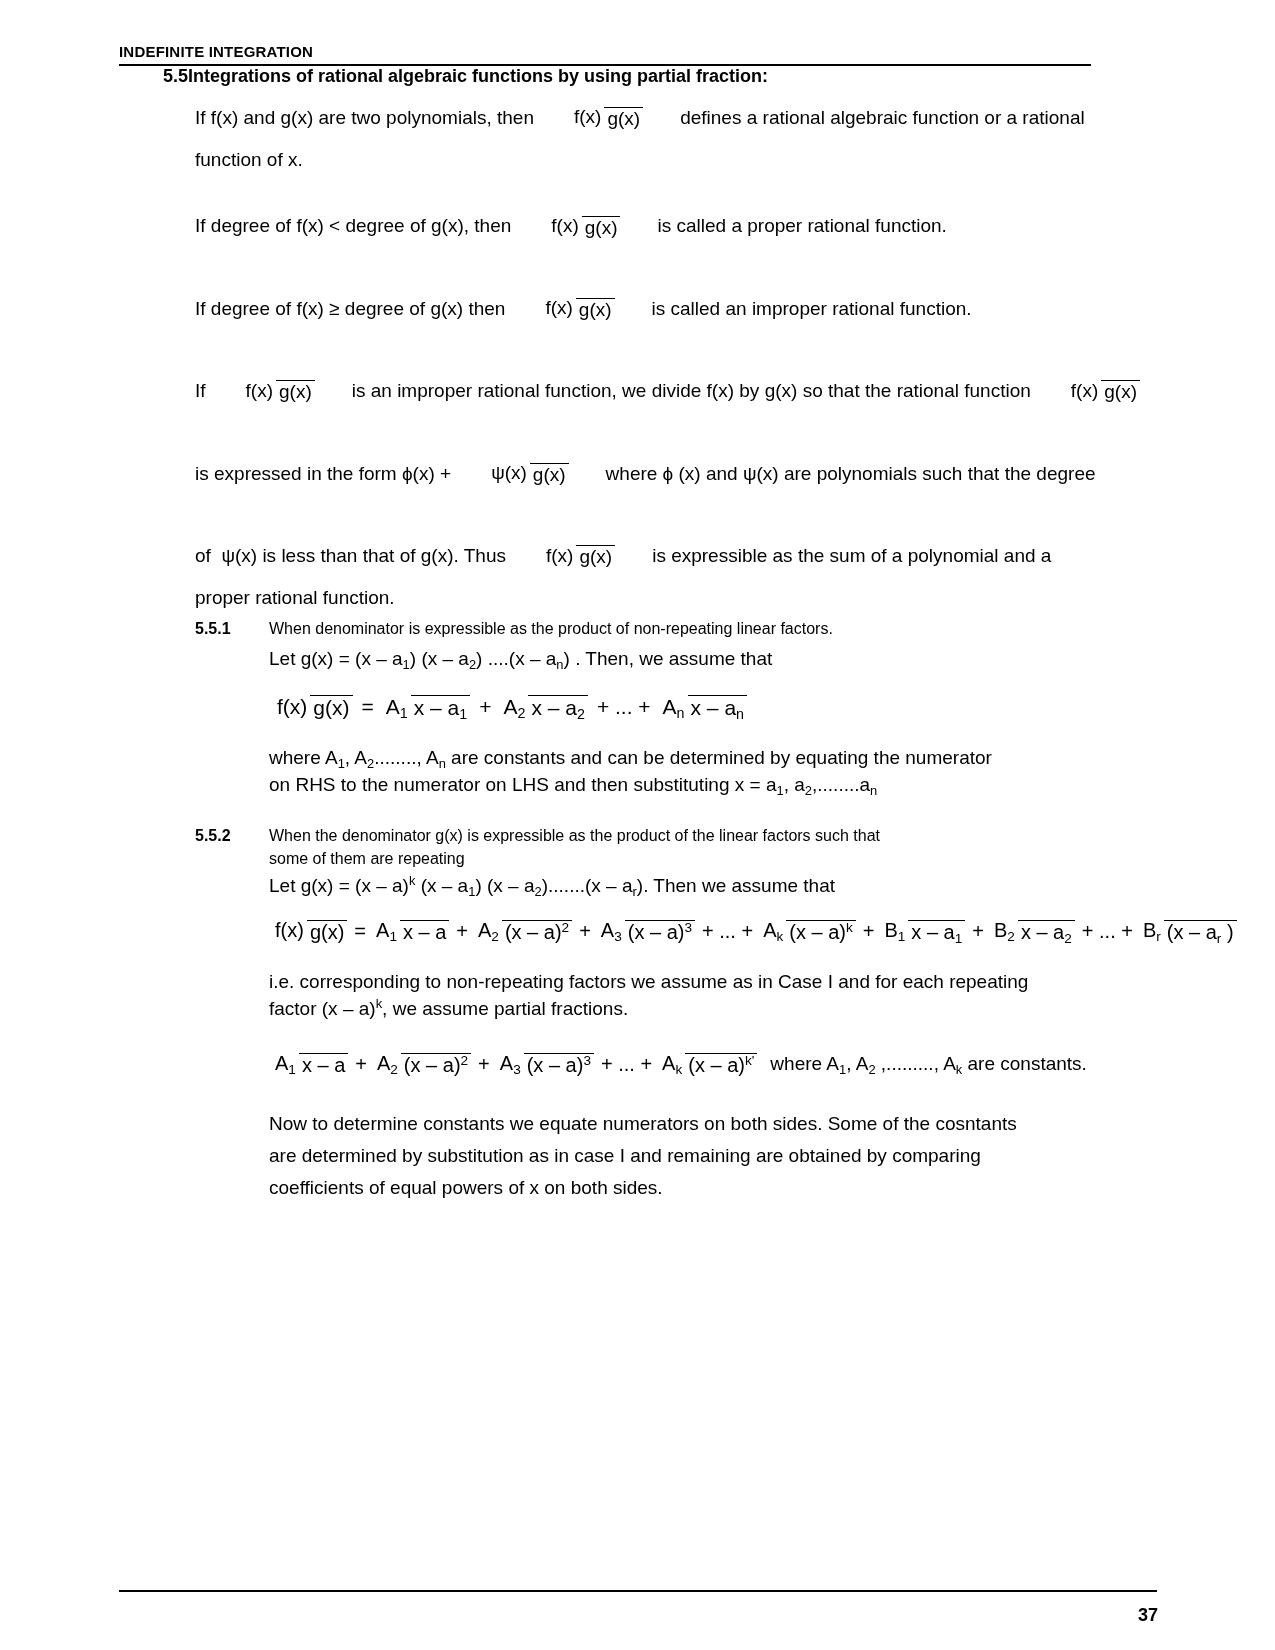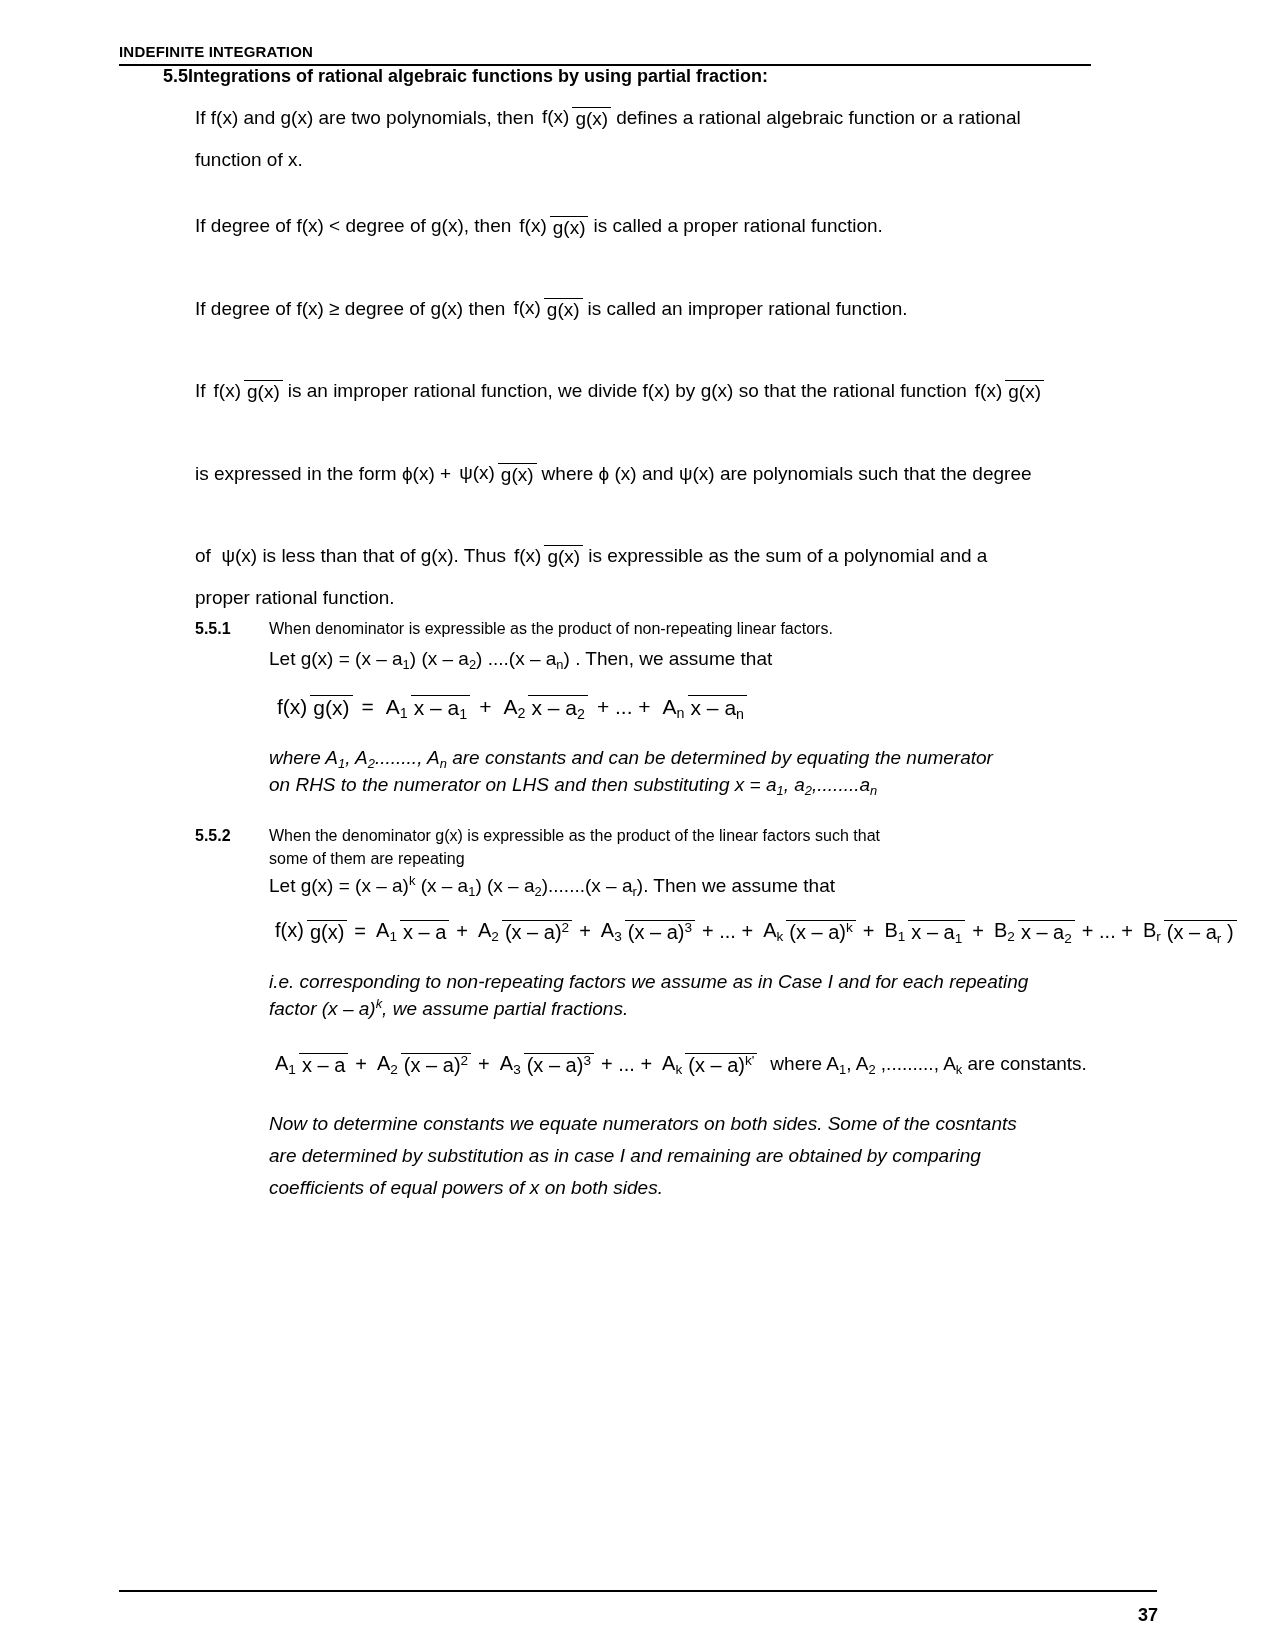--- a/index.html
+++ b/index.html
@@ -47,20 +47,21 @@
     line-height: 1.18;
     margin-left: 76px;
     margin-right: 0px;
     width: 900px;
   }
   .para {
     display: flex;
     align-items: center;
     flex-wrap: nowrap;
     white-space: pre;
+    gap: 32px;
   }
   .gap-sm { height: 20px; }
   .gap-md { height: 44px; }
   .gap-lg { height: 60px; }
 
   
   .frac {
     display: inline-flex;
     flex-direction: row;
     align-items: center;
@@ -103,21 +104,21 @@
   }
   .subsec .content {
     flex: 1;
   }
   .indent {
     margin-left: 150px;
     font-size: 19px;
     line-height: 1.42;
     width: 834px;
   }
-  .indent.wide { width: 840px; font-style: italic; }
+  .indent.wide { width: 840px; }
 
   
   .eq {
     display: flex;
     align-items: center;
     white-space: pre;
     font-size: 21px;
     margin-left: 150px;
   }
   .eq .op { margin: 0 4px; }

